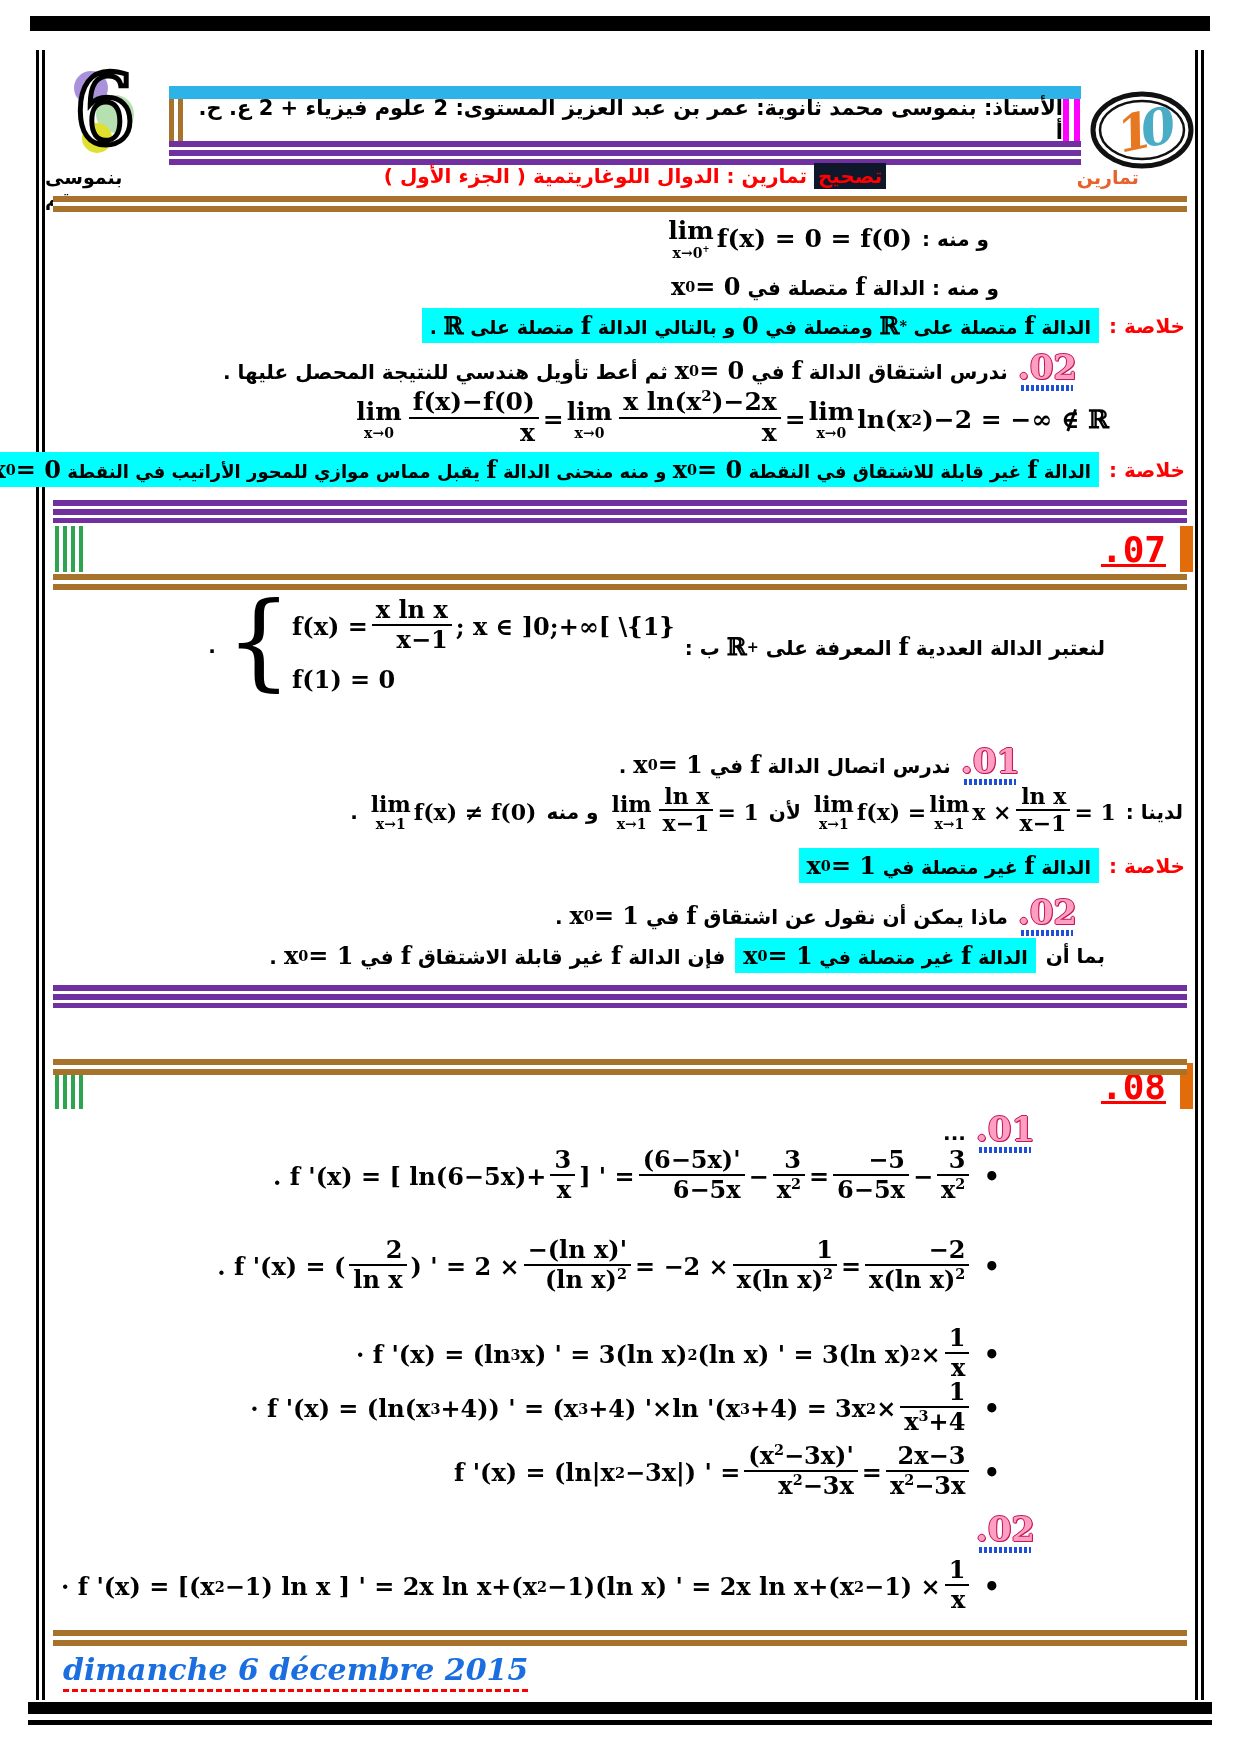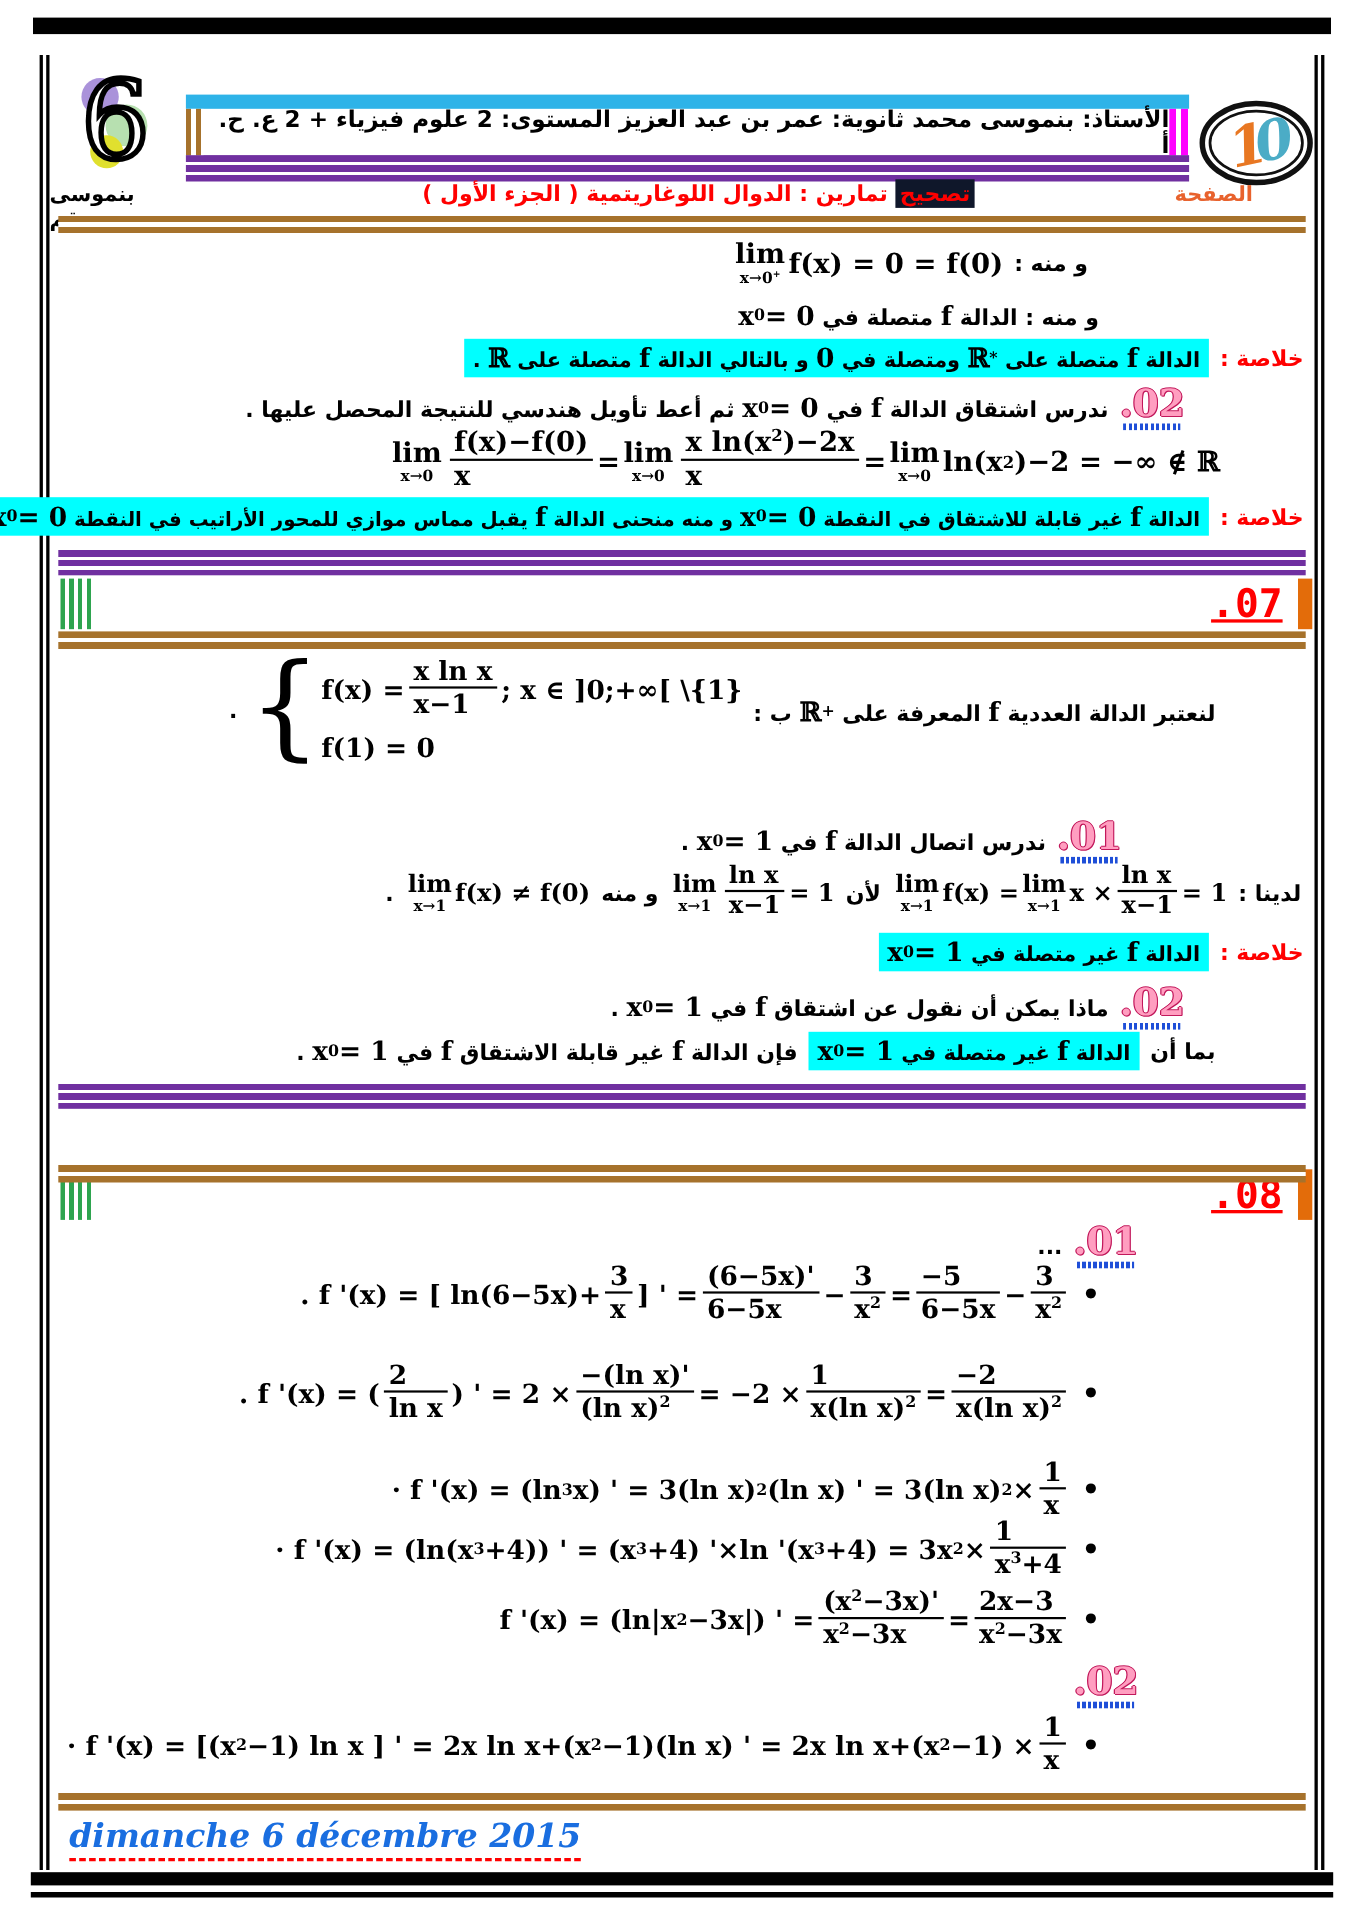--- a/index.html
+++ b/index.html
@@ -16,21 +16,21 @@
   .row{position:absolute;display:flex;direction:rtl;align-items:center;gap:10px;white-space:nowrap;}
   .ar{font-weight:700;font-size:20px;color:#000;}
   .ar18{font-weight:700;font-size:19px;color:#000;}
   .red{color:#f00;font-weight:700;font-size:20px;}
   .hlcyan{background:#00ffff;padding:3px 8px;font-weight:700;color:#000;}
   
   .m{direction:ltr;unicode-bidi:isolate;display:inline-flex;align-items:center;
      font-family:"DejaVu Serif",serif;font-weight:700;font-size:24px;color:#000;}
   .f25{font-size:25px;} .f22{font-size:22px;}
   sup{font-size:60%;} sub{font-size:60%;}
-  .fr{display:inline-block;vertical-align:middle;text-align:left;margin:0 4px;transform:translateY(-2px);}
+  .fr{display:inline-block;vertical-align:middle;text-align:right;margin:0 4px;transform:translateY(-2px);}
   .fr .t{display:block;border-bottom:2px solid #000;padding:0 4px;line-height:1.15;}
   .fr .b{display:block;padding:0 4px;line-height:1.15;}
   .lim{display:inline-block;vertical-align:middle;text-align:center;line-height:1;margin:0 3px;}
   .lim .l{display:block;text-align:center;}
   .lim .u{display:block;font-size:14px;margin-top:2px;}
   
   .logo6{position:absolute;left:12px;top:8px;}
   .band{position:absolute;left:124px;top:36px;width:912px;}
   .cyanbar{height:13px;background:#2eb3e8;}
   .trow{display:flex;align-items:stretch;height:42px;background:#fff;}
@@ -105,21 +105,21 @@
         <g transform="rotate(-12 53 40)" font-family="DejaVu Serif,serif" font-style="italic" font-weight="bold" font-size="50">
           <text x="28" y="58" fill="#e87722">1</text>
           <text x="52" y="58" fill="#4bacc6">0</text>
         </g>
       </svg>
     </div>
 
     <div class="lblrow">
       <span class="serieslbl">بنموسى رقم</span>
       <span class="doctitle"><span class="hl">تصحيح</span><span> تمارين :  الدوال اللوغاريتمية   (  الجزء الأول  )</span></span>
-      <span class="pagelbl">الصفحة</span>
+      <span class="pagelbl">تمارين</span>
     </div>
 
     <div class="hrule" style="top:146px"></div>
 
     <div class="content">
 
       <div class="row" style="top:168px;right:206px">
         <span class="ar">و منه :</span>
         <span class="m f25"><span class="lim">
               <span class="l">lim</span>

